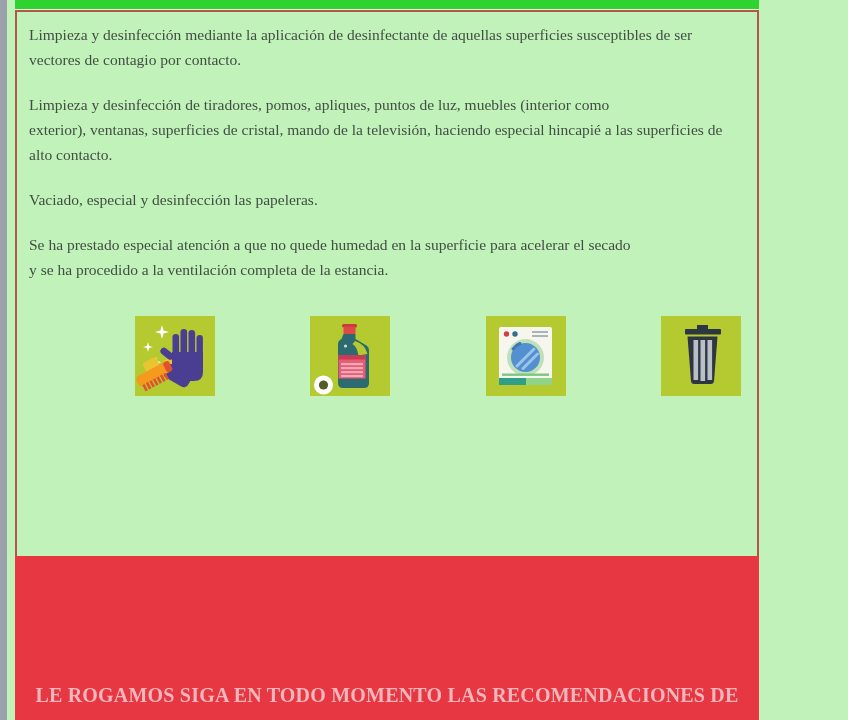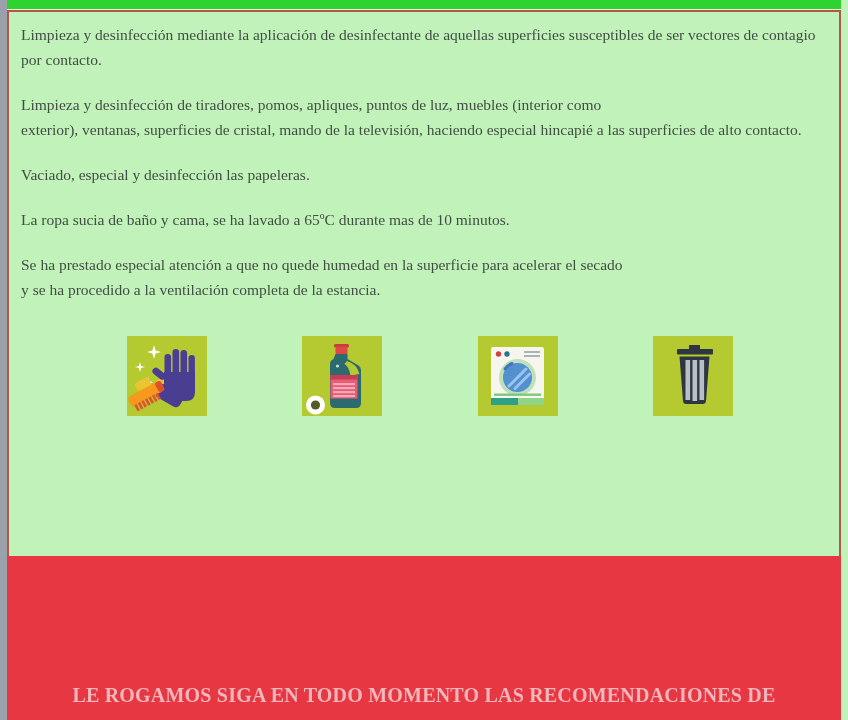--- a/index.html
+++ b/index.html
@@ -9,21 +9,21 @@
     --left-strip:#9ba1ab;
     --footer-bg:#e63742;
     --footer-text:#f3b6bb;
     --body-text:#424e44;
     --icon-square:#b5c930;
   }
   *{margin:0;padding:0;box-sizing:border-box;}
   html,body{width:848px;height:720px;overflow:hidden;}
   body{font-family:"Liberation Serif",serif;background:var(--content-bg);position:relative;}
   .left-strip{position:absolute;left:0;top:0;width:7px;height:720px;background:var(--left-strip);z-index:5;}
-  .page{margin-left:7px;width:834px;height:720px;display:flex;flex-direction:column;}
+  .page{margin-left:15px;width:744px;height:720px;display:flex;flex-direction:column;}
   .top-bar{height:10px;background:var(--top-bar);border-bottom:1px solid #efe9df;}
   .content{
     height:546px;
     background:var(--content-bg);
     border-top:2px solid var(--content-border);
     border-left:2px solid var(--content-border);
     border-right:2px solid var(--content-border);
     padding:10px 10px 0 12px;
     overflow:hidden;
   }
@@ -69,21 +69,20 @@
 <div class="left-strip"></div>
 
 <div class="page">
   <div class="top-bar"></div>
 
   <div class="content">
     <p>Limpieza y desinfección mediante la aplicación de desinfectante de aquellas superficies susceptibles de ser vectores de contagio por contacto.</p>
     <p>Limpieza y desinfección de tiradores, pomos, apliques, puntos de luz, muebles (interior como
 exterior), ventanas, superficies de cristal, mando de la televisión, haciendo especial hincapié a las superficies de alto contacto.</p>
     <p>Vaciado, especial y desinfección las papeleras.</p>
-    <p>La ropa sucia de baño y cama, se ha lavado a 65ºC durante mas de 10 minutos.</p>
     <p>Se ha prestado especial atención a que no quede humedad en la superficie para acelerar el secado
 y se ha procedido a la ventilación completa de la estancia.</p>
 
     <div class="icons-row">
 
       <div class="icon-tile">
         <svg viewBox="0 0 80 80" xmlns="http://www.w3.org/2000/svg">
           <g fill="#ffffff">
             <path d="M27 9 L28.6 14.4 L34 16 L28.6 17.6 L27 23 L25.4 17.6 L20 16 L25.4 14.4 Z"></path>
             <path d="M13 26 L14.1 29.9 L18 31 L14.1 32.1 L13 36 L11.9 32.1 L8 31 L11.9 29.9 Z"></path>

